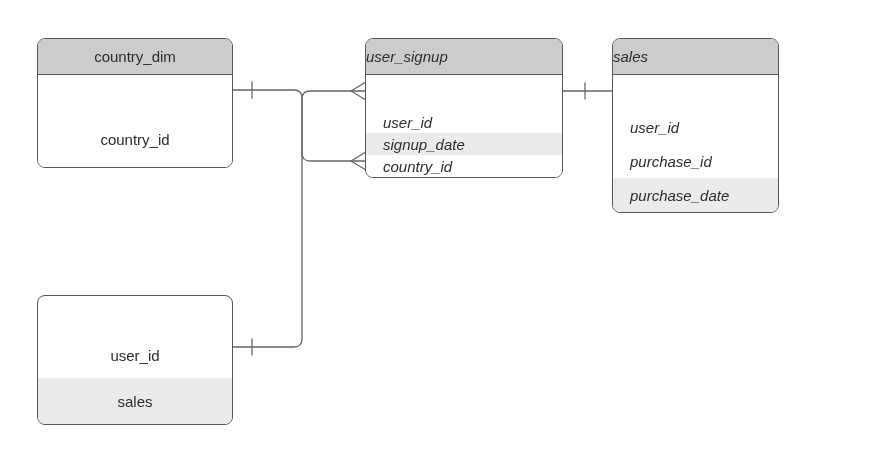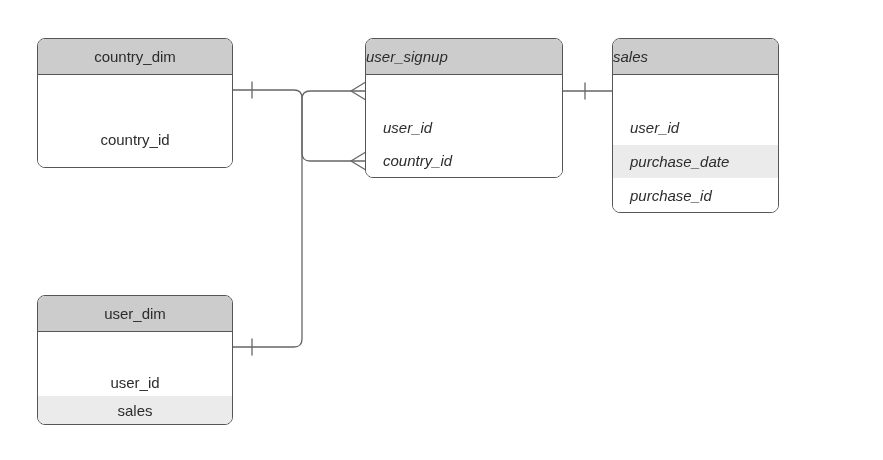--- a/index.html
+++ b/index.html
@@ -115,43 +115,45 @@
         </div>
       </div>
   </div>
 
   <div id="tbl-1" class="table italic">
     <div class="t-header">user_signup</div>
     <div class="t-rows">
         <div class="row">
           <span>user_id</span>
         </div>
+        <div class="row alt">
+          <span>signup_date</span>
+        </div>
         <div class="row">
           <span>country_id</span>
         </div>
       </div>
   </div>
 
   <div id="tbl-2" class="table italic">
     <div class="t-header">sales</div>
     <div class="t-rows">
         <div class="row">
           <span>user_id</span>
         </div>
+        <div class="row">
+          <span>purchase_id</span>
+        </div>
         <div class="row alt">
           <span>purchase_date</span>
-        </div>
-        <div class="row">
-          <span>purchase_id</span>
         </div>
       </div>
   </div>
 
   <div id="tbl-3" class="table">
-    <div class="t-header">user_dim</div>
     <div class="t-rows">
         <div class="row">
           <span>user_id</span>
         </div>
         <div class="row alt">
           <span>sales</span>
         </div>
       </div>
   </div>
 

